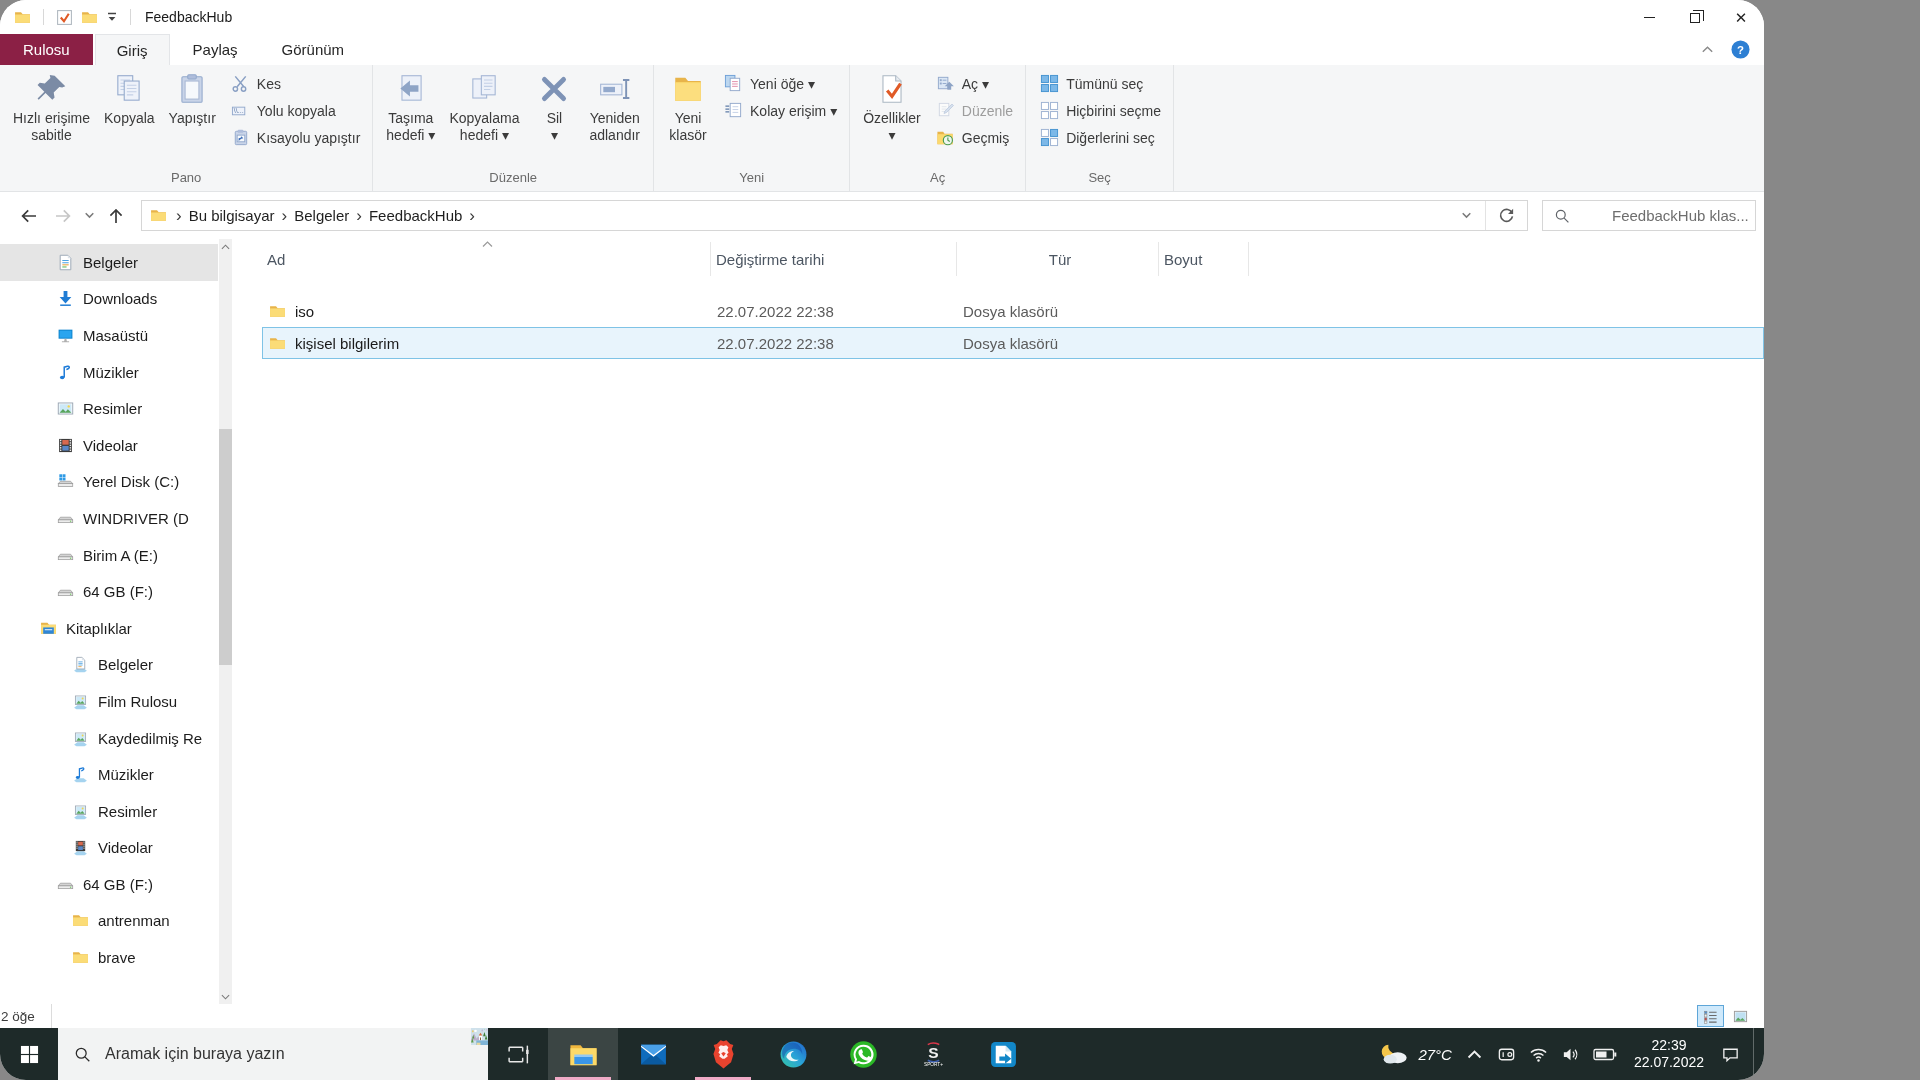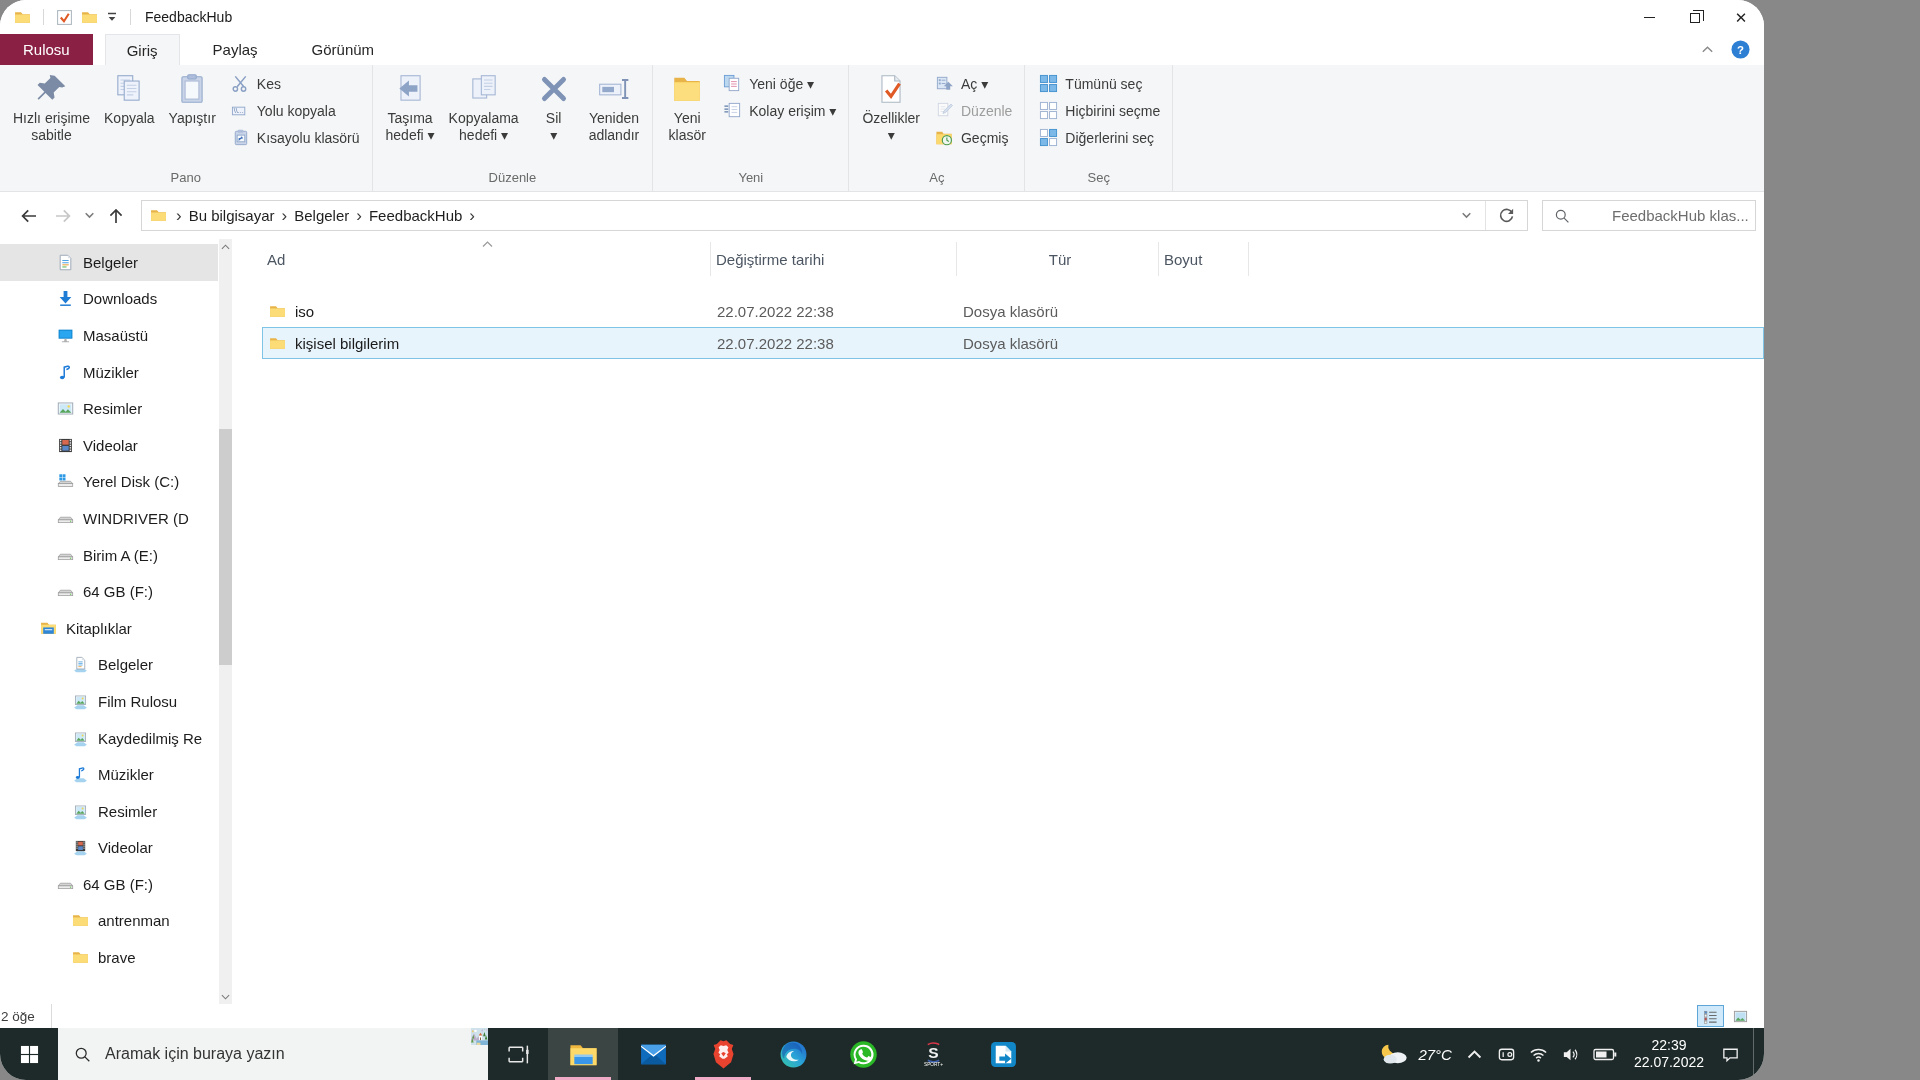--- a/index.html
+++ b/index.html
@@ -14,21 +14,21 @@
   .win-title{font-size:14px;color:#1a1a1a;margin-left:6px;}
   .caption{margin-left:auto;display:flex;height:100%;}
   .cap-btn{width:46px;height:100%;display:flex;align-items:center;justify-content:center;}
   .cap-min{width:11px;height:1px;background:#222;}
   .cap-restore{width:10px;height:10px;border:1px solid #222;position:relative;background:#fff;margin-top:2px;}
   .cap-restore:before{content:"";position:absolute;left:2px;top:-4px;width:10px;height:10px;border:1px solid #222;border-bottom:none;border-left:none;}
   .cap-x{font-size:15px;color:#222;line-height:1;}
   
   .tabrow{height:31px;display:flex;align-items:stretch;background:#fff;flex:0 0 auto;position:relative;}
   .file-tab{background:#8b2045;color:#fff;font-size:15px;display:flex;align-items:center;padding:0 23px;}
-  .tab{font-size:15px;color:#262626;display:flex;align-items:center;padding:0 21px;margin-left:12px;}
+  .tab{font-size:15px;color:#262626;display:flex;align-items:center;padding:0 21px;margin-left:2px;}
   .tab.active{background:#f5f6f7;border:1px solid #e3e5e8;border-bottom:none;}
   .tabrow-right{position:absolute;right:14px;top:0;height:100%;display:flex;align-items:center;gap:16px;}
   .rib-chevron{width:15px;height:15px;}
   .rib-help{width:19px;height:19px;}
   
   .ribbon{height:127px;background:#f5f6f7;border-bottom:1px solid #e2e4e6;display:flex;flex:0 0 auto;}
   .rgroup{display:flex;flex-direction:column;border-right:1px solid #e2e4e6;}
   .rgroup-body{display:flex;align-items:flex-start;padding:3px 6px 0 6px;flex:1;}
   .rgroup-label{height:23px;text-align:center;font-size:13px;color:#6a6a6a;line-height:20px;}
   .rbtn-large{display:flex;flex-direction:column;align-items:center;padding:4px 7px 2px 7px;min-width:56px;}
@@ -242,21 +242,21 @@
             </div>
             <div class="rbtn-small">
               <span class="ic ">
                 <svg viewBox="0 0 20 20">
                   <rect x="4.5" y="3.5" width="12" height="14" rx="1" fill="#c9d4e8" stroke="#93a9cc"></rect>
                   <rect x="7" y="1.8" width="6" height="3.2" rx="1" fill="#aebddb"></rect>
                   <rect x="6.5" y="7.5" width="8" height="7" fill="#f6f9fc" stroke="#93a9cc"></rect>
                   <path fill="#3f6fb8" d="M8 13.8v-3c1.7 0 2.8-.9 3-2.1l1.9 2.2c-1.1.4-2.4.6-2.4.6l-2.5 2.3z"></path>
                 </svg>
               </span>
-              <span class="lbl">Kısayolu klasörü</span>
+              <span class="lbl">Kısayolu yapıştır</span>
             </div>
           </div>
         </div>
         <div class="rgroup-label">Pano</div>
       </div>
       <div class="rgroup">
         <div class="rgroup-body">
           <div class="rbtn-large">
             <span class="ic ">
               <svg viewBox="0 0 32 32">

